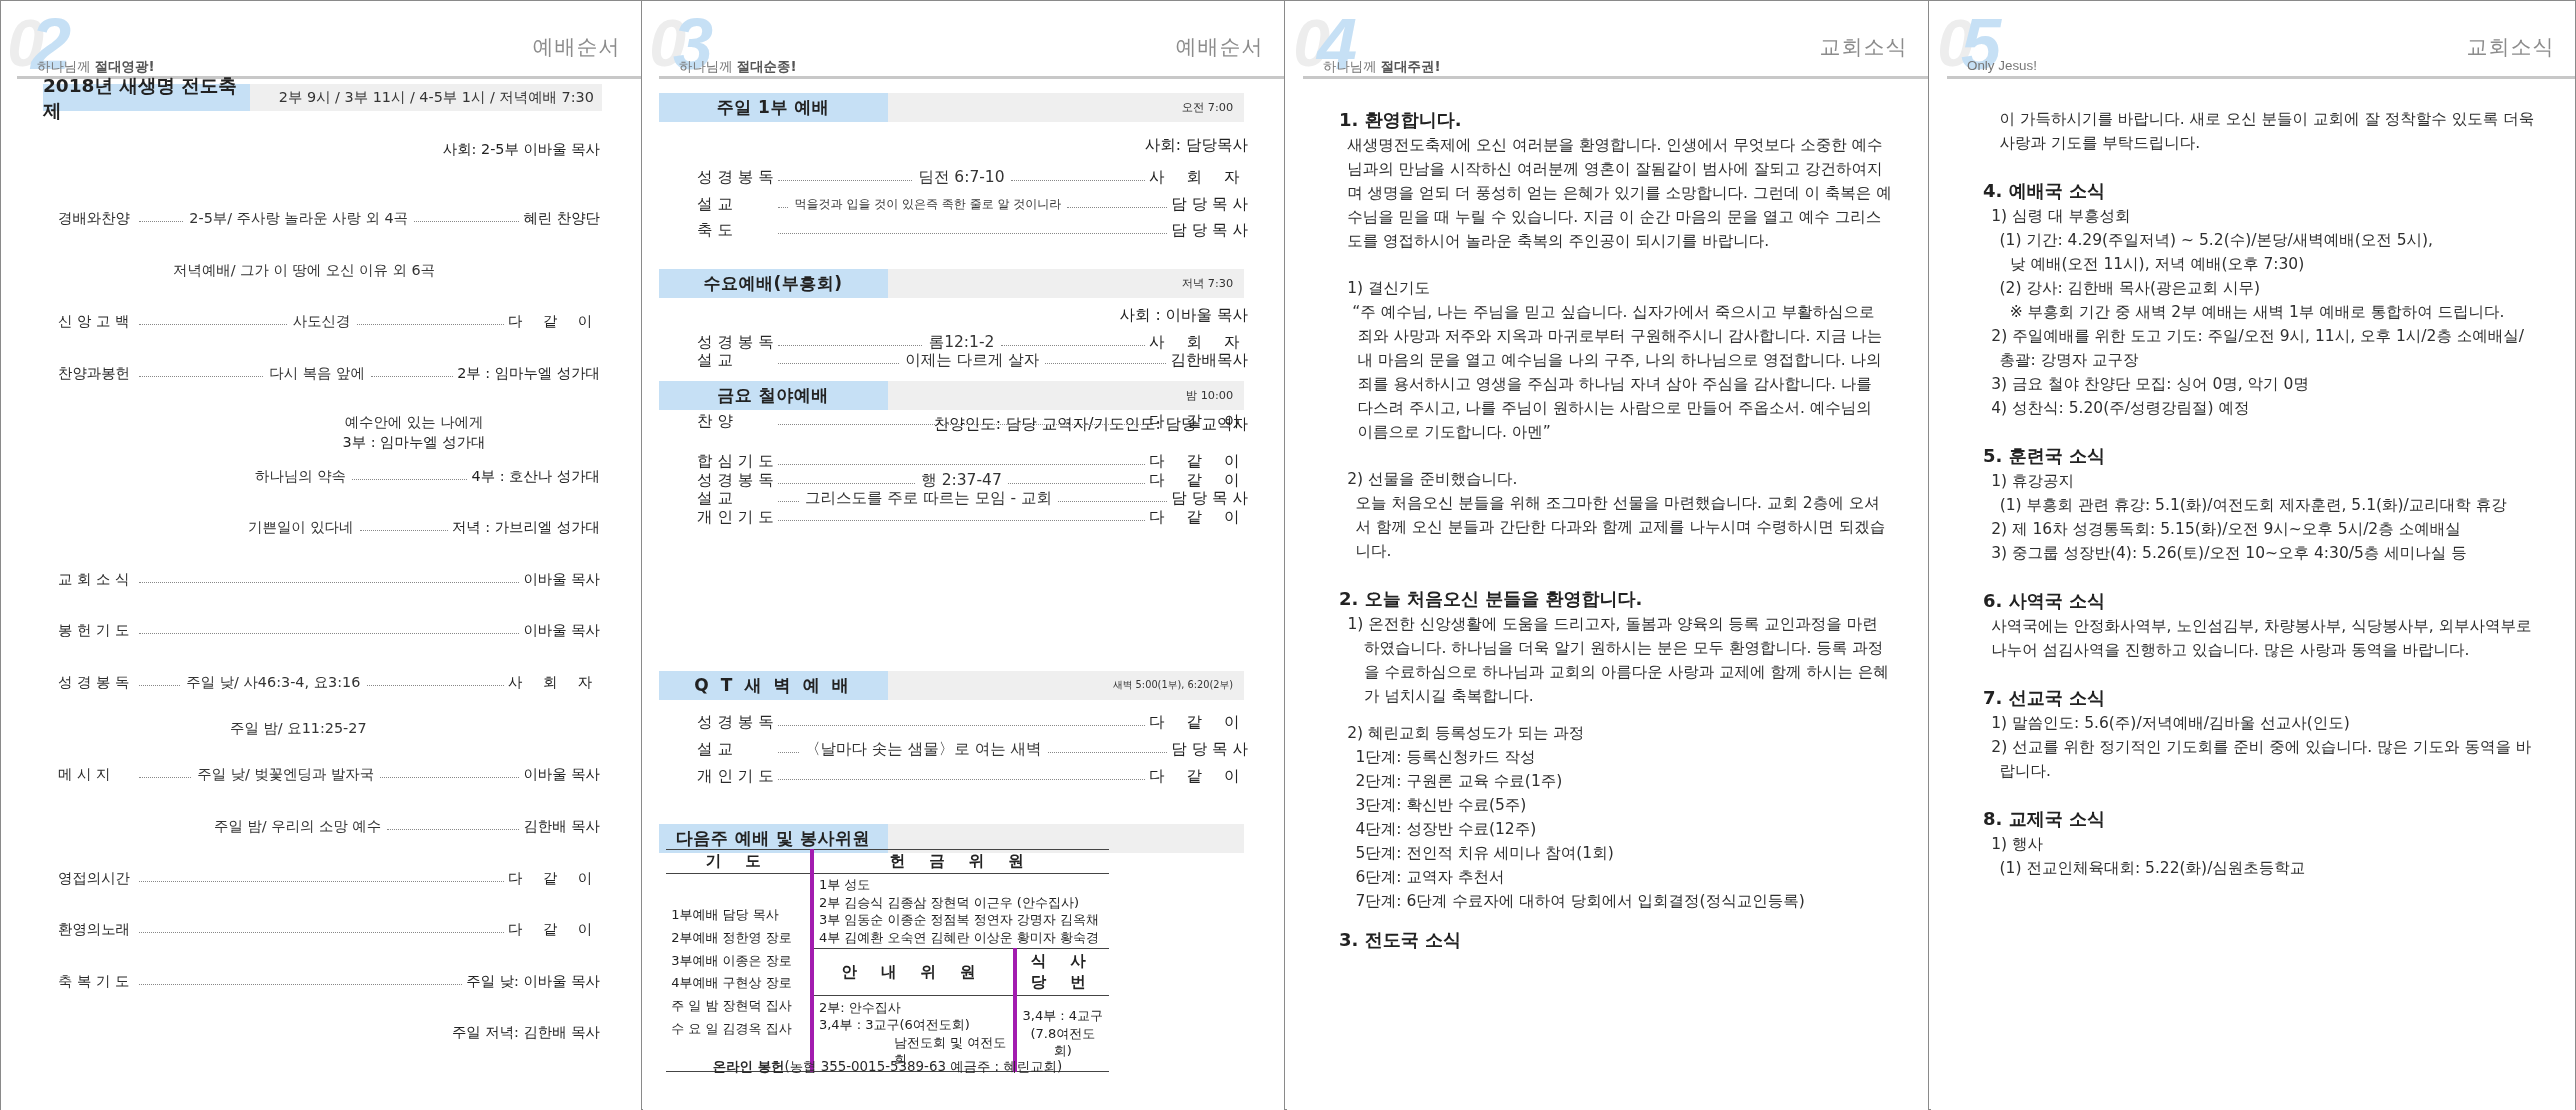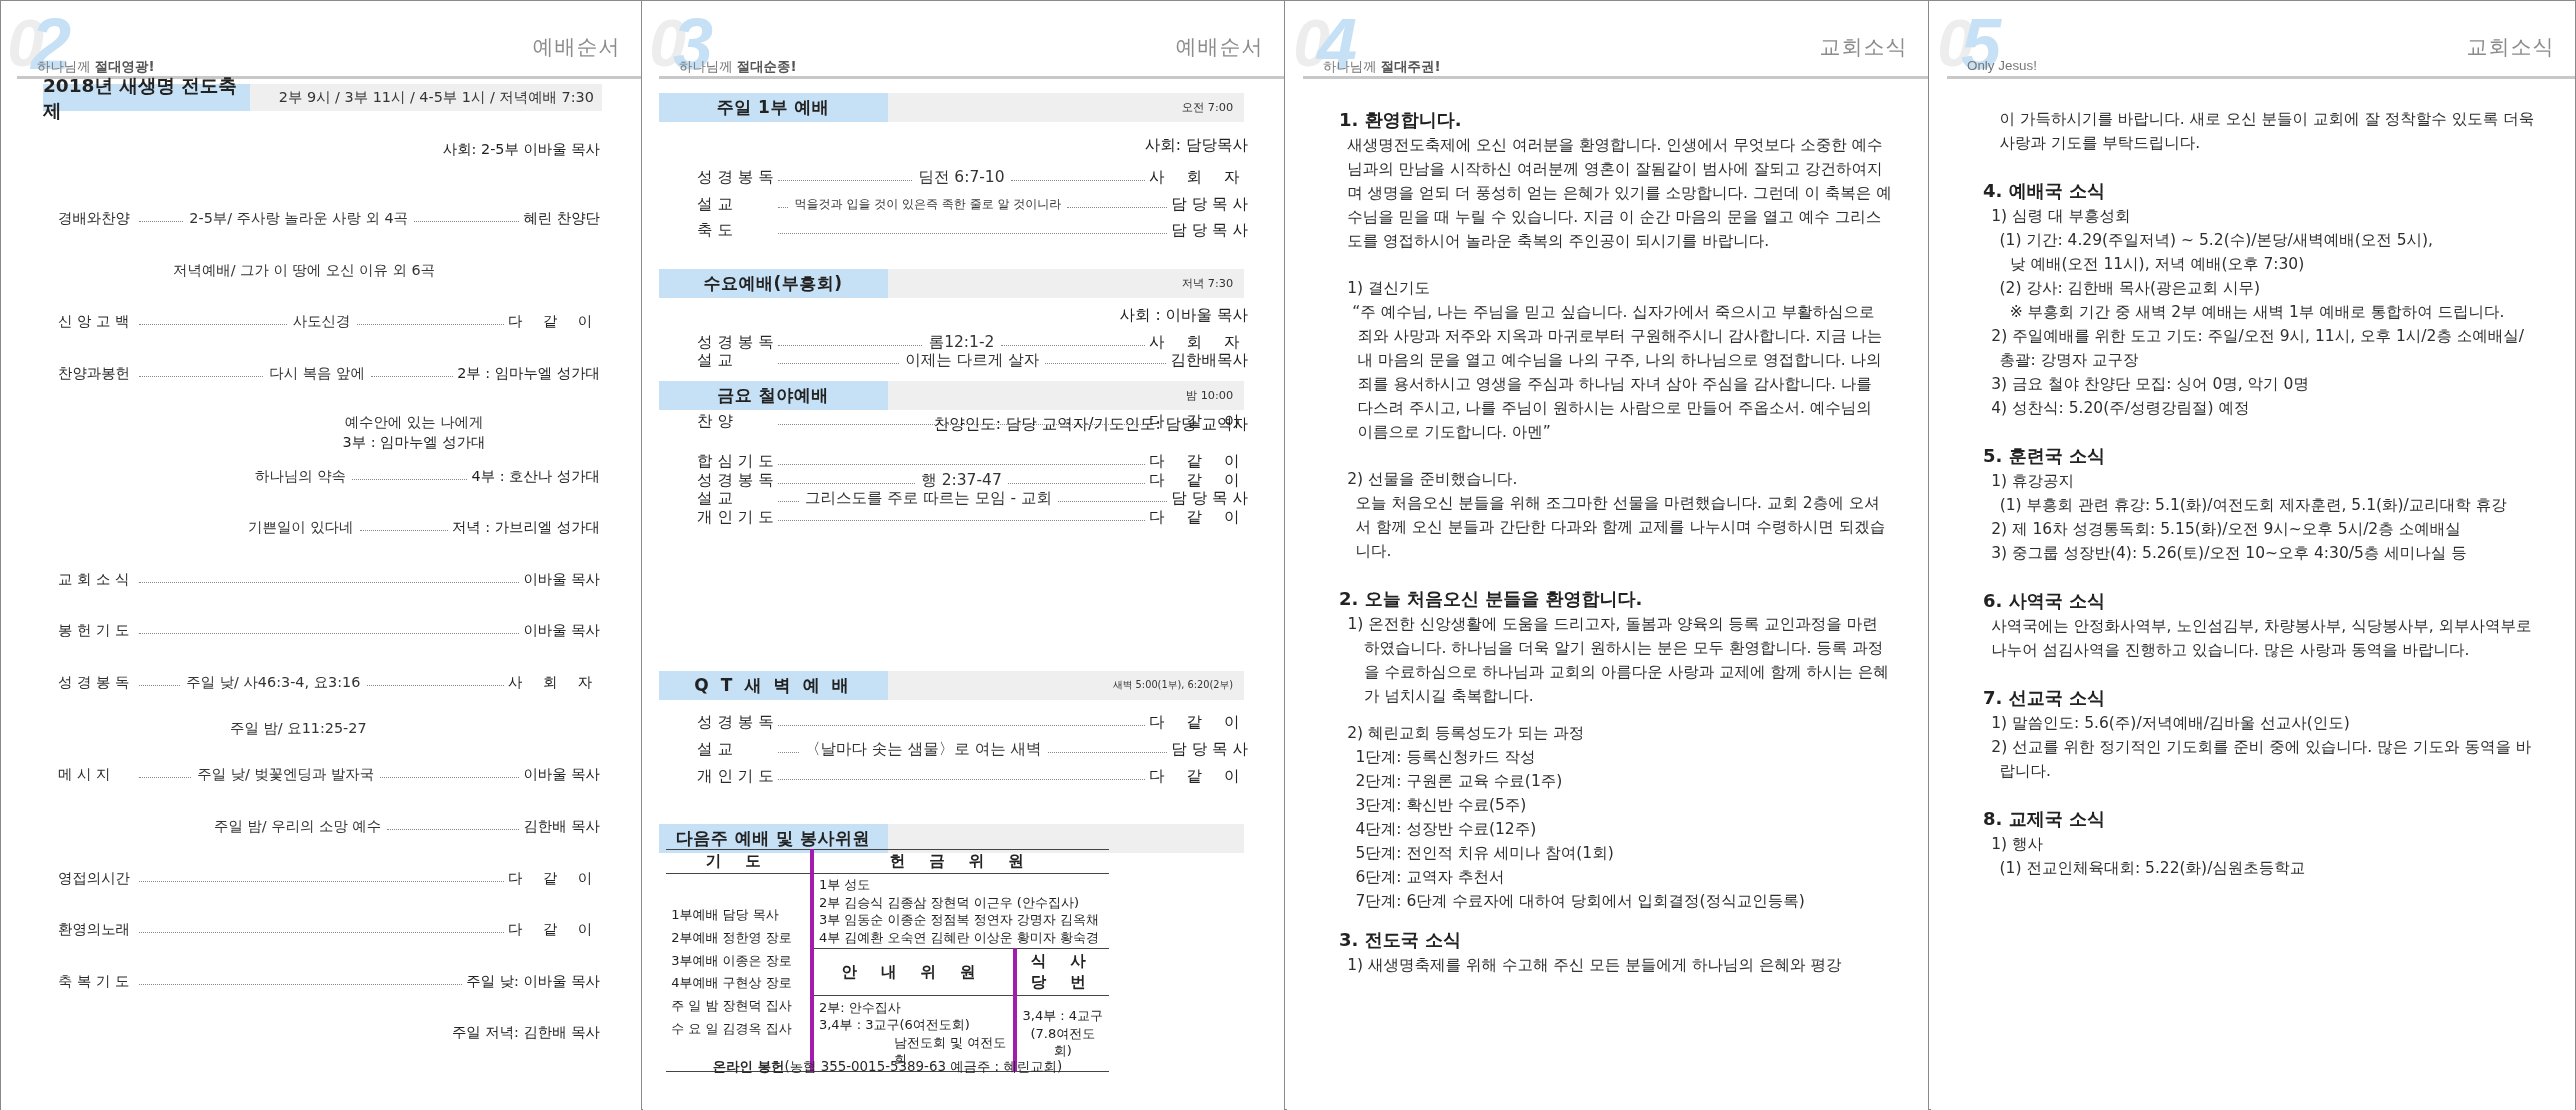--- a/index.html
+++ b/index.html
@@ -362,21 +362,20 @@
       <p style="padding-left:8.2px;">2) 혜린교회 등록성도가 되는 과정</p>
       <p style="padding-left:16.5px;">1단계: 등록신청카드 작성</p>
       <p style="padding-left:16.5px;">2단계: 구원론 교육 수료(1주)</p>
       <p style="padding-left:16.5px;">3단계: 확신반 수료(5주)</p>
       <p style="padding-left:16.5px;">4단계: 성장반 수료(12주)</p>
       <p style="padding-left:16.5px;">5단계: 전인적 치유 세미나 참여(1회)</p>
       <p style="padding-left:16.5px;">6단계: 교역자 추천서</p>
       <p style="padding-left:16.5px;">7단계: 6단계 수료자에 대하여 당회에서 입회결정(정식교인등록)</p>
       <div class="gap2"></div>
       <h3>3. 전도국 소식</h3>
-      <p style="padding-left:8.2px;">1) 새생명축제를 위해 수고해 주신 모든 분들에게 하나님의 은혜와 평강</p>
     </div>
   </div>
 
   <div class="page p5">
     <div class="hdr">
       <span class="num0">0</span>
       <span class="num1">5</span>
       <span class="motto" style="font-family:'Liberation Sans', sans-serif;"><span>Only Jesus!</span><b></b></span>
       <span class="title">교회소식</span>
       <div class="rule"></div>

